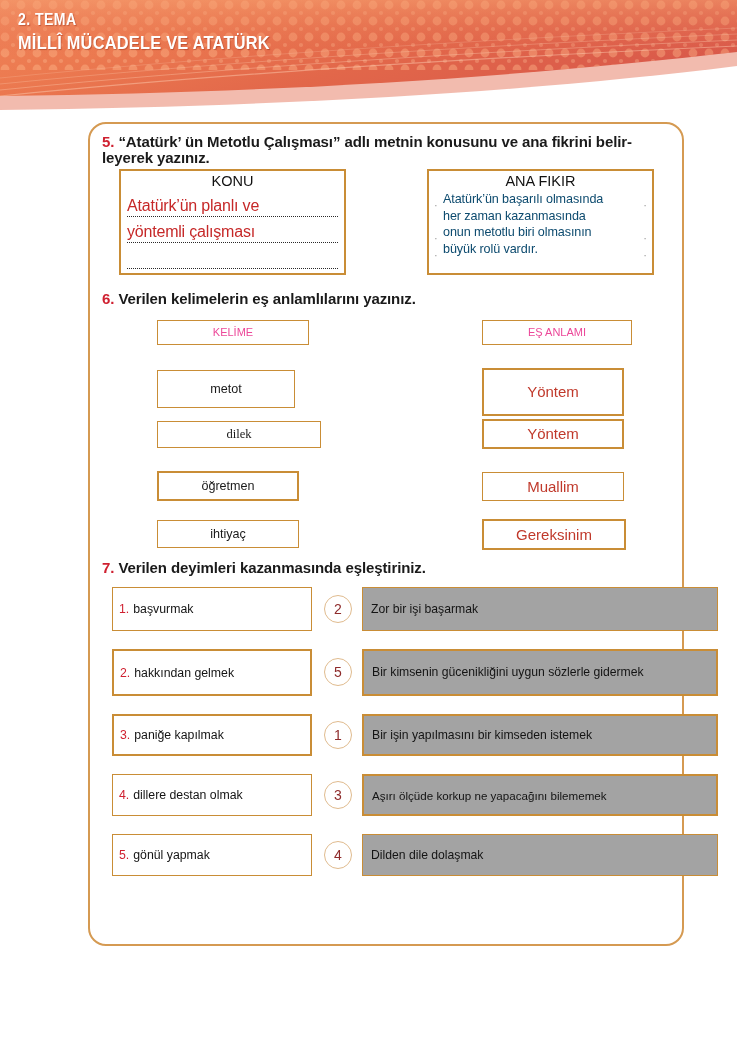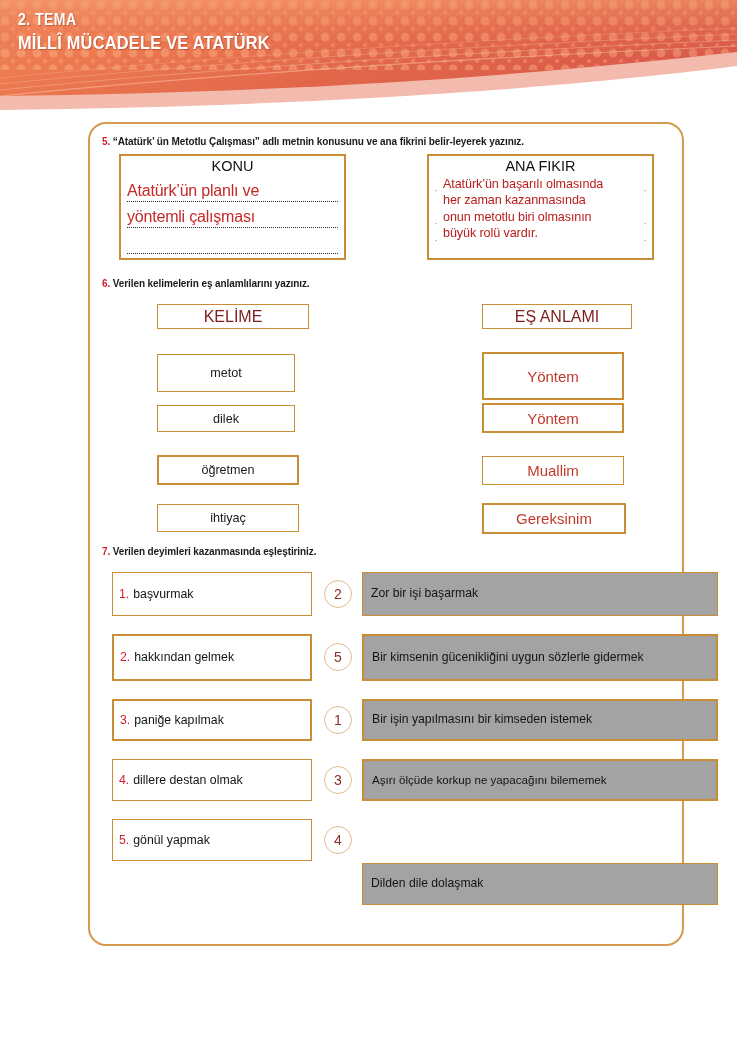--- a/index.html
+++ b/index.html
@@ -38,21 +38,21 @@
     position: absolute; left: 88px; top: 122px;
     width: 596px; height: 824px;
     border: 2px solid #d59a52;
     border-radius: 18px;
     background: #ffffff;
   }
   .frame-inner { position: relative; width: 100%; height: 100%; padding: 10px 12px 0 12px; }
 
   
   .q-head {
-    font-size: 10px; font-weight: bold; color: #1a1a1a;
+    font-size: 15px; font-weight: bold; color: #1a1a1a;
     line-height: 15.5px; letter-spacing: -0.1px;
   }
   .q-num { color: #cf2030; font-weight: bold; }
 
   
   .q5-row { position: relative; margin-top: 4px; height: 106px; }
   .q5-box {
     position: absolute; top: 0; border: 2px solid #c98d36;
     background: #fff;
   }
@@ -66,36 +66,36 @@
     border-bottom: 1.6px dotted #2a2a2a;
     height: 26px; margin: 0 6px;
     position: relative;
   }
   .hw {
     position: absolute; left: 0; bottom: 1px;
     font-size: 16px; color: #c62828; white-space: nowrap;
     letter-spacing: -0.2px;
   }
   .fikir-body {
-    padding: 0 14px; font-size: 12.6px; color: #b91c1c;
+    padding: 0 14px; font-size: 12.6px; color: #0c4a6e;
     line-height: 16.5px; letter-spacing: -0.1px;
   }
   .fikir-dots { position: absolute; font-size: 11px; color: #999; line-height: 16.5px; }
 
   
   .q6-wrap { position: relative; margin-top: 13px; height: 232px; }
   .wbox {
     position: absolute; background: #fff; text-align: center;
     font-size: 12.6px; color: #1a1a1a;
     display: flex; align-items: center; justify-content: center;
   }
   .wbox.left  { left: 55px; }
   .wbox.right { left: 380px; }
   .wbox.ans { color: #c0392b; font-size: 15px; }
-  .wbox.hdr { font-size: 16px; color: #7f1d1d; }
+  .wbox.hdr { font-size: 11px; color: #ec4899; }
 
   
   .q7-wrap { position: relative; margin-top: 12px; }
   .pair { position: relative; margin-bottom: 18px; }
   .deyim {
     position: absolute; left: 10px; top: 0; width: 200px;
     background: #fff; display: flex; align-items: center;
     padding-left: 6px; font-size: 12.3px; color: #141414;
   }
   .deyim .dn { color: #cf2030; margin-right: 4px; }
@@ -209,21 +209,21 @@
     </div>
 
     <div class="q6-wrap">
 
       <div class="wbox left hdr" style="top:0px; width:152px; height:25px; border:1.6px solid #c98d36;">KELİME</div>
       <div class="wbox right hdr" style="top:0px; width:150px; height:25px; border:1.6px solid #c98d36;">EŞ ANLAMI</div>
 
       <div class="wbox left" style="top:50px; width:138px; height:38px; border:1.6px solid #c98d36;">metot</div>
       <div class="wbox right ans" style="top:48px; width:142px; height:48px; border:2px solid #c98d36;">Yöntem</div>
 
-      <div class="wbox left" style="top:101px; width:138px; height:27px; border:1.6px solid #c98d36;">dilek</div>
+      <div class="wbox left" style="top:101px; width:164px; height:27px; border:1.6px solid #c98d36;font-family:Liberation Serif, serif;">dilek</div>
       <div class="wbox right ans" style="top:99px; width:142px; height:30px; border:2px solid #c98d36;">Yöntem</div>
 
       <div class="wbox left" style="top:151px; width:142px; height:30px; border:2.2px solid #c98d36;">öğretmen</div>
       <div class="wbox right ans" style="top:152px; width:142px; height:29px; border:1.8px solid #c98d36;">Muallim</div>
 
       <div class="wbox left" style="top:200px; width:142px; height:28px; border:1.6px solid #c98d36;">ihtiyaç</div>
       <div class="wbox right ans" style="top:199px; width:144px; height:31px; border:2px solid #c98d36;">Gereksinim</div>
     </div>
 
     <div class="q-head" style="margin-top:8px;">
@@ -268,20 +268,20 @@
         <div class="circle" style="top:7px;">3</div>
         <div class="anlam" style="height:42px; border:2.2px solid #c98d36; font-size:11.6px;">Aşırı ölçüde korkup ne yapacağını bilememek</div>
       </div>
 
       <div class="pair" style="height:42px;">
         <div class="deyim" style="height:42px; border:1.6px solid #c98d36;">
           <span class="dn">5.</span>
           <span>gönül yapmak</span>
         </div>
         <div class="circle" style="top:7px;">4</div>
-        <div class="anlam" style="height:42px; border:1.6px solid #c98d36;margin-top:44px;">Dilden dile dolaşmak</div>
+        <div class="anlam" style="height:42px; border:1.6px solid #c98d36;">Dilden dile dolaşmak</div>
       </div>
 
     </div>
 
   </div>
   </div>
 </div>
 
 </body></html>

